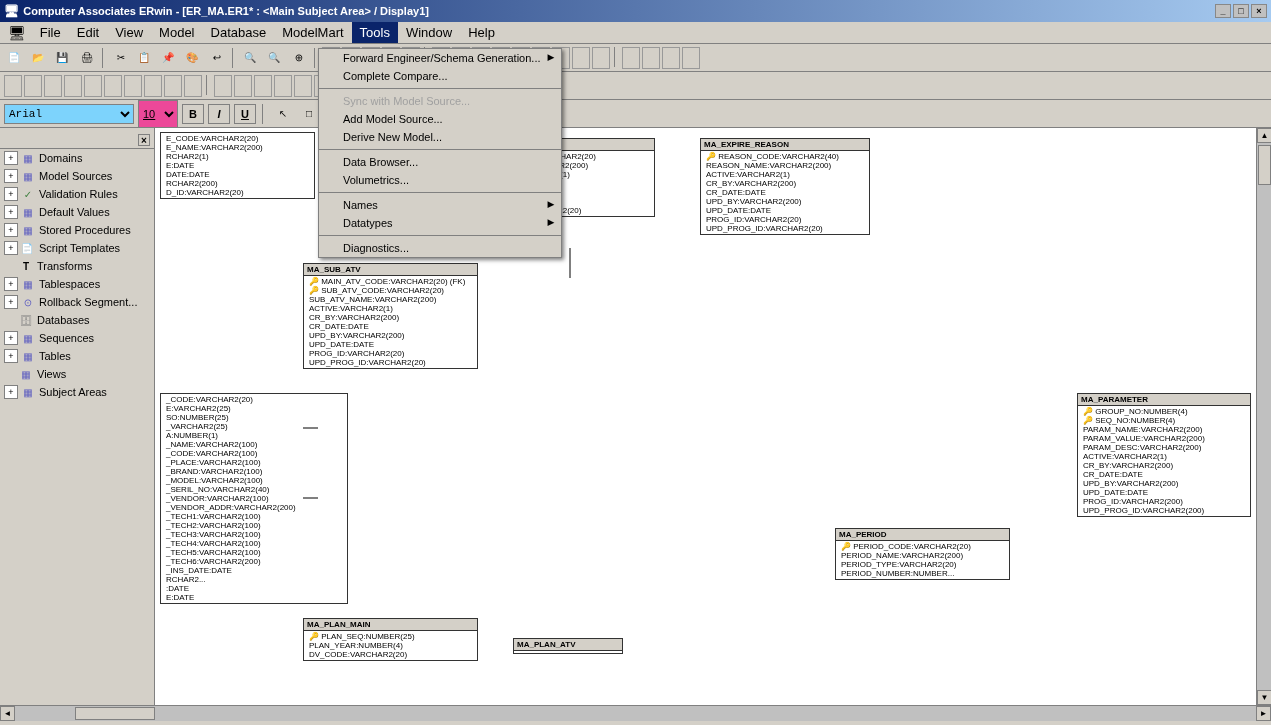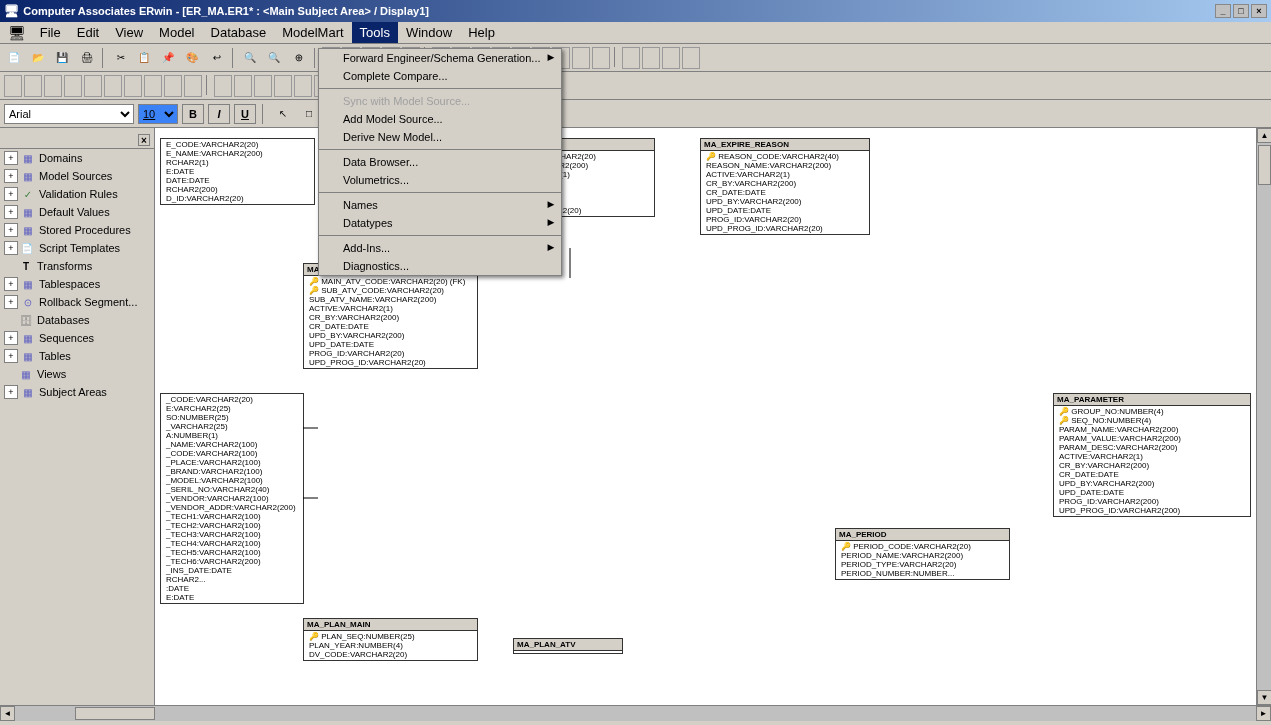--- a/index.html
+++ b/index.html
@@ -65,25 +65,26 @@
       background: #d4d0c8;
       height: 28px;
       display: flex;
       align-items: center;
       padding: 2px 4px;
       border-bottom: 1px solid #808080;
       gap: 4px;
     }
     .font-select {
       width: 130px; height: 20px; font-size: 11px; border: 1px solid #808080;
-      background: #ffffff;
+      background: #7dd3fc;
+      font-family: Liberation Mono, monospace;
     }
     .size-select {
-      width: 40px; height: 20px; font-size: 11px; border: 1px solid #808080;
-      background: #3b82f6;
+      width: 40px; height: 28px; font-size: 11px; border: 1px solid #808080;
+      background: #ec4899;
       text-decoration: underline;
     }
     .fmt-btn {
       width: 22px; height: 20px; background: #d4d0c8; border: 1px solid #808080;
       font-size: 11px; font-weight: bold; cursor: pointer; display: flex;
       align-items: center; justify-content: center;
     }
 
     
     #main {
@@ -427,21 +428,21 @@
       <div class="tree-expander">+</div>
       <div class="tree-icon" style="color:#6060c0;">▦</div>
       <span class="tree-label">Subject Areas</span>
     </div>
   </div>
 
   <div id="canvas">
 
     <div class="source-label" style="top: 8px; left: 175px; font-size:12px; font-weight:bold; color:#000;">Source</div>
 
-    <div class="er-table" style="left:5px; top:10px; width:155px;">
+    <div class="er-table" style="left:5px; top:4px; width:155px;">
       <div class="er-table-body">
         <div class="er-field">E_CODE:VARCHAR2(20)</div>
         <div class="er-field">E_NAME:VARCHAR2(200)</div>
         <div class="er-field">RCHAR2(1)</div>
         <div class="er-field">E:DATE</div>
         <div class="er-field">DATE:DATE</div>
         <div class="er-field">RCHAR2(200)</div>
         <div class="er-field">D_ID:VARCHAR2(20)</div>
       </div>
     </div>
@@ -483,21 +484,21 @@
         <div class="er-field">ACTIVE:VARCHAR2(1)</div>
         <div class="er-field">CR_BY:VARCHAR2(200)</div>
         <div class="er-field">CR_DATE:DATE</div>
         <div class="er-field">UPD_BY:VARCHAR2(200)</div>
         <div class="er-field">UPD_DATE:DATE</div>
         <div class="er-field">PROG_ID:VARCHAR2(20)</div>
         <div class="er-field">UPD_PROG_ID:VARCHAR2(20)</div>
       </div>
     </div>
 
-    <div class="er-table" style="left:5px; top:265px; width:144px;">
+    <div class="er-table" style="left:5px; top:265px; width:188px;">
       <div class="er-table-body">
         <div class="er-field">_CODE:VARCHAR2(20)</div>
         <div class="er-field">E:VARCHAR2(25)</div>
         <div class="er-field">SO:NUMBER(25)</div>
         <div class="er-field">_VARCHAR2(25)</div>
         <div class="er-field">A:NUMBER(1)</div>
         <div class="er-field">_NAME:VARCHAR2(100)</div>
         <div class="er-field">_CODE:VARCHAR2(100)</div>
         <div class="er-field">_PLACE:VARCHAR2(100)</div>
         <div class="er-field">_BRAND:VARCHAR2(100)</div>
@@ -526,21 +527,21 @@
         <div class="er-field">DV_CODE:VARCHAR2(20)</div>
       </div>
     </div>
 
     <div class="er-table" style="left:358px; top:510px; width:110px;">
       <div class="er-table-header">MA_PLAN_ATV</div>
       <div class="er-table-body">
       </div>
     </div>
 
-    <div class="er-table" style="right:5px; top:265px; width:198px;">
+    <div class="er-table" style="right:5px; top:265px; width:174px;">
       <div class="er-table-header">MA_PARAMETER</div>
       <div class="er-table-body">
         <div class="er-field pk">🔑 GROUP_NO:NUMBER(4)</div>
         <div class="er-field pk">🔑 SEQ_NO:NUMBER(4)</div>
         <div class="er-field">PARAM_NAME:VARCHAR2(200)</div>
         <div class="er-field">PARAM_VALUE:VARCHAR2(200)</div>
         <div class="er-field">PARAM_DESC:VARCHAR2(200)</div>
         <div class="er-field">ACTIVE:VARCHAR2(1)</div>
         <div class="er-field">CR_BY:VARCHAR2(200)</div>
         <div class="er-field">CR_DATE:DATE</div>
@@ -601,16 +602,15 @@
     <div class="dropdown-item disabled">Sync with Model Source...</div>
     <div class="dropdown-item">Add Model Source...</div>
     <div class="dropdown-item">Derive New Model...</div>
     <div class="dropdown-sep"></div>
     <div class="dropdown-item">Data Browser...</div>
     <div class="dropdown-item">Volumetrics...</div>
     <div class="dropdown-sep"></div>
     <div class="dropdown-item has-arrow">Names</div>
     <div class="dropdown-item has-arrow">Datatypes</div>
     <div class="dropdown-sep"></div>
-    <div class="dropdown-item has-arrow">Add-Ins...</div>
     <div class="dropdown-item">Diagnostics...</div>
   </div>
 </div>
 
 </body></html>

